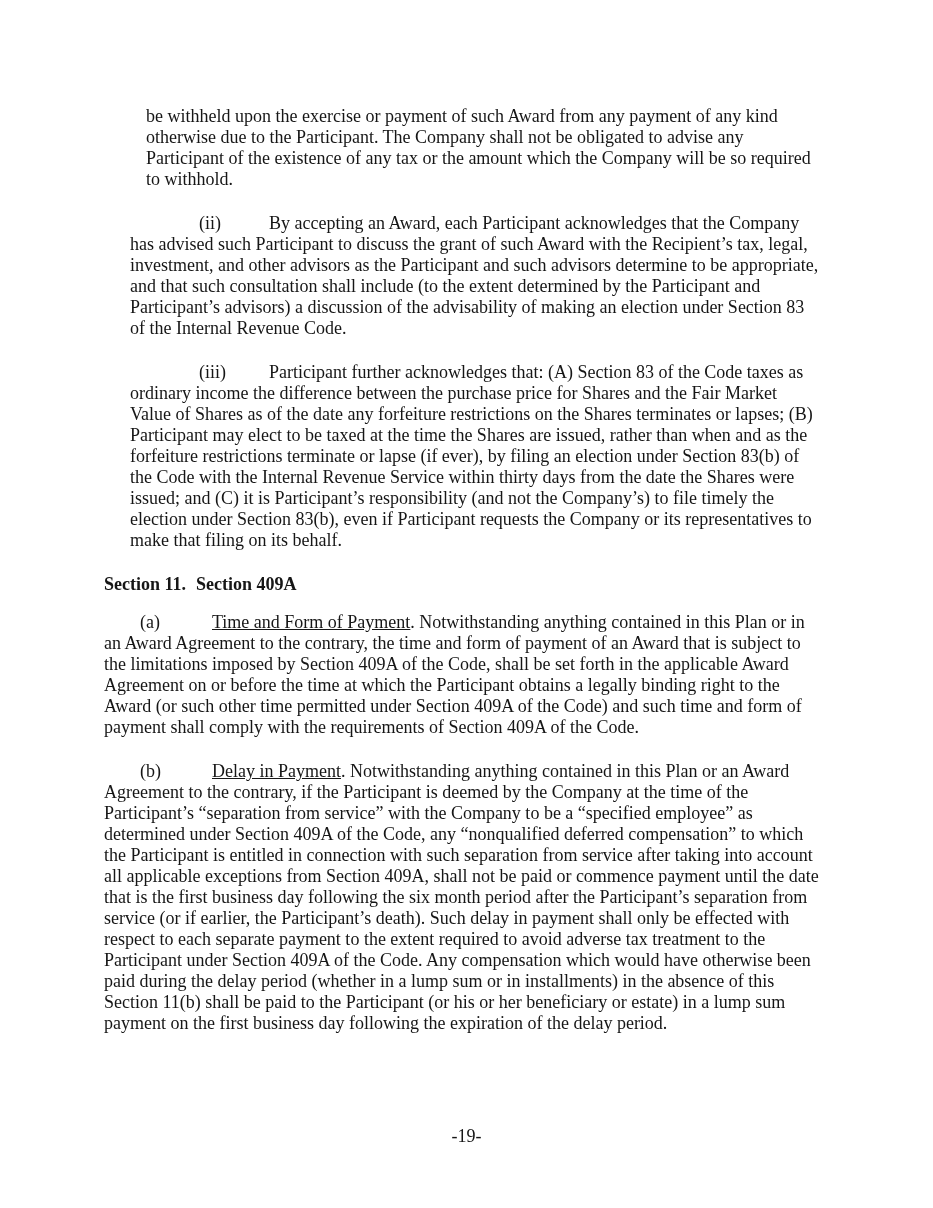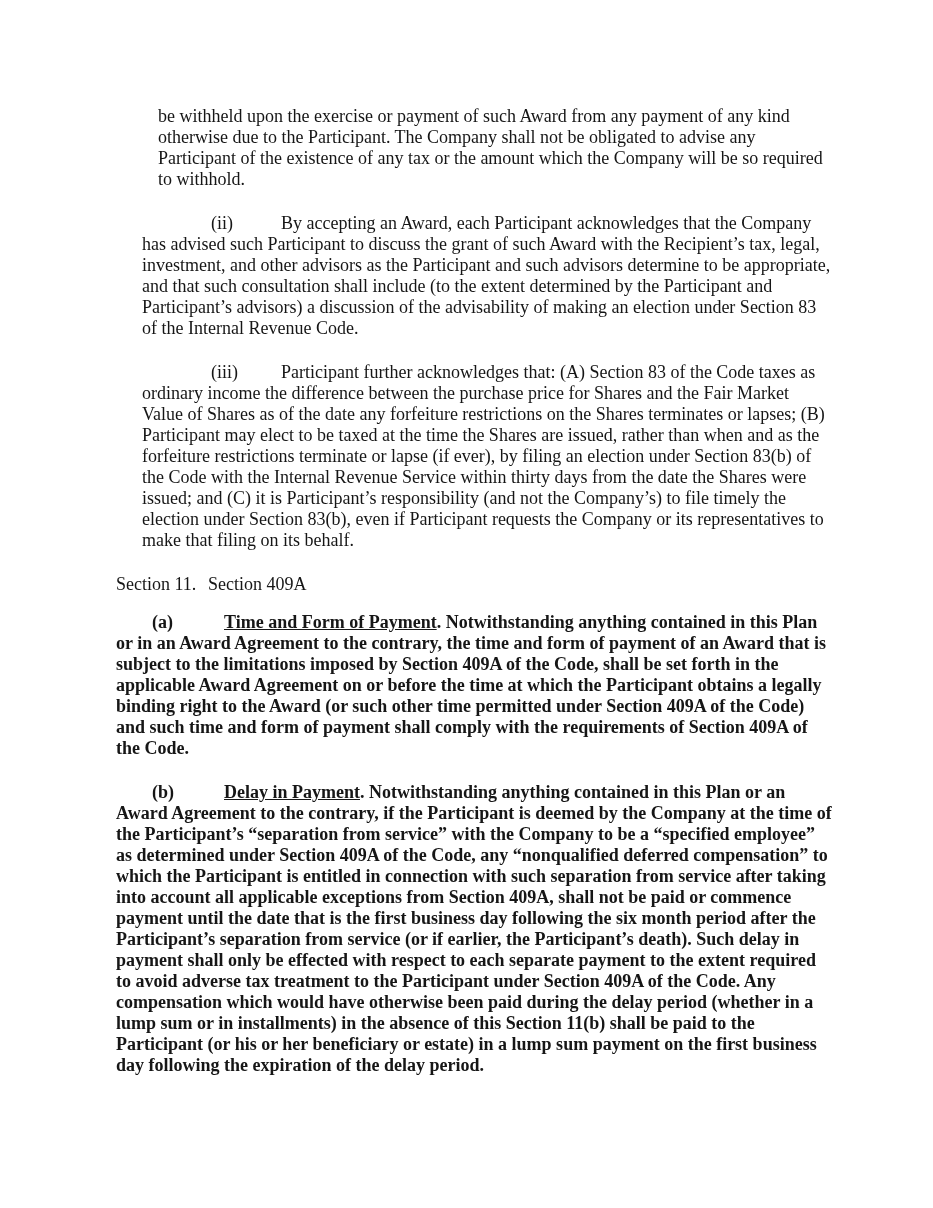--- a/index.html
+++ b/index.html
@@ -13,21 +13,21 @@
     height: 1208px;
     background: #ffffff;
     overflow: hidden;
     font-family: "Liberation Serif", "DejaVu Serif", serif;
     font-size: 18px;
     line-height: 21px;
     color: #161616;
   }
   .content {
     position: absolute;
-    left: 116px;
+    left: 104px;
     top: 106px;
     width: 716px;
   }
   .para {
     margin: 0 0 23px 0;
     text-align: left;
   }
   
   .block-indent {
     margin-left: 42px;
@@ -38,33 +38,32 @@
     margin-left: 26px;
   }
   .romanette .num {
     display: inline-block;
     width: 70px;
     text-indent: 0;
   }
   
   .subsection {
     text-indent: 36px;
-    font-weight: bold;
   }
   .subsection .num {
     display: inline-block;
     width: 72px;
     text-indent: 0;
   }
   .subsection .sub-title {
     text-decoration: underline;
   }
   .heading {
     margin: 0 0 17px 0;
-    font-weight: normal;
+    font-weight: bold;
   }
   .heading .h-num {
     display: inline-block;
     width: 92px;
   }
   .footer {
     position: absolute;
     left: 0;
     right: 0;
     top: 1126px;
@@ -84,13 +83,14 @@
     <p class="para block-indent romanette"><span class="num">(iii)</span><span>Participant further acknowledges that: (A) Section 83 of the Code taxes as ordinary income the difference between the purchase price for Shares and the Fair Market Value of Shares as of the date any forfeiture restrictions on the Shares terminates or lapses; (B) Participant may elect to be taxed at the time the Shares are issued, rather than when and as the forfeiture restrictions terminate or lapse (if ever), by filing an election under Section 83(b) of the Code with the Internal Revenue Service within thirty days from the date the Shares were issued; and (C) it is Participant’s responsibility (and not the Company’s) to file timely the election under Section 83(b), even if Participant requests the Company or its representatives to make that filing on its behalf.</span></p>
 
     <p class="heading"><span class="h-num">Section 11.</span><span>Section 409A</span></p>
 
     <p class="para subsection"><span class="num">(a)</span><span class="sub-title">Time and Form of Payment</span><span>. Notwithstanding anything contained in this Plan or in an Award Agreement to the contrary, the time and form of payment of an Award that is subject to the limitations imposed by Section 409A of the Code, shall be set forth in the applicable Award Agreement on or before the time at which the Participant obtains a legally binding right to the Award (or such other time permitted under Section 409A of the Code) and such time and form of payment shall comply with the requirements of Section 409A of the Code.</span></p>
 
     <p class="para subsection"><span class="num">(b)</span><span class="sub-title">Delay in Payment</span><span>. Notwithstanding anything contained in this Plan or an Award Agreement to the contrary, if the Participant is deemed by the Company at the time of the Participant’s “separation from service” with the Company to be a “specified employee” as determined under Section 409A of the Code, any “nonqualified deferred compensation” to which the Participant is entitled in connection with such separation from service after taking into account all applicable exceptions from Section 409A, shall not be paid or commence payment until the date that is the first business day following the six month period after the Participant’s separation from service (or if earlier, the Participant’s death). Such delay in payment shall only be effected with respect to each separate payment to the extent required to avoid adverse tax treatment to the Participant under Section 409A of the Code. Any compensation which would have otherwise been paid during the delay period (whether in a lump sum or in installments) in the absence of this Section 11(b) shall be paid to the Participant (or his or her beneficiary or estate) in a lump sum payment on the first business day following the expiration of the delay period.</span></p>
 
   </div>
 
+  <div class="footer">-19-</div>
 </div>
 
 </body></html>

